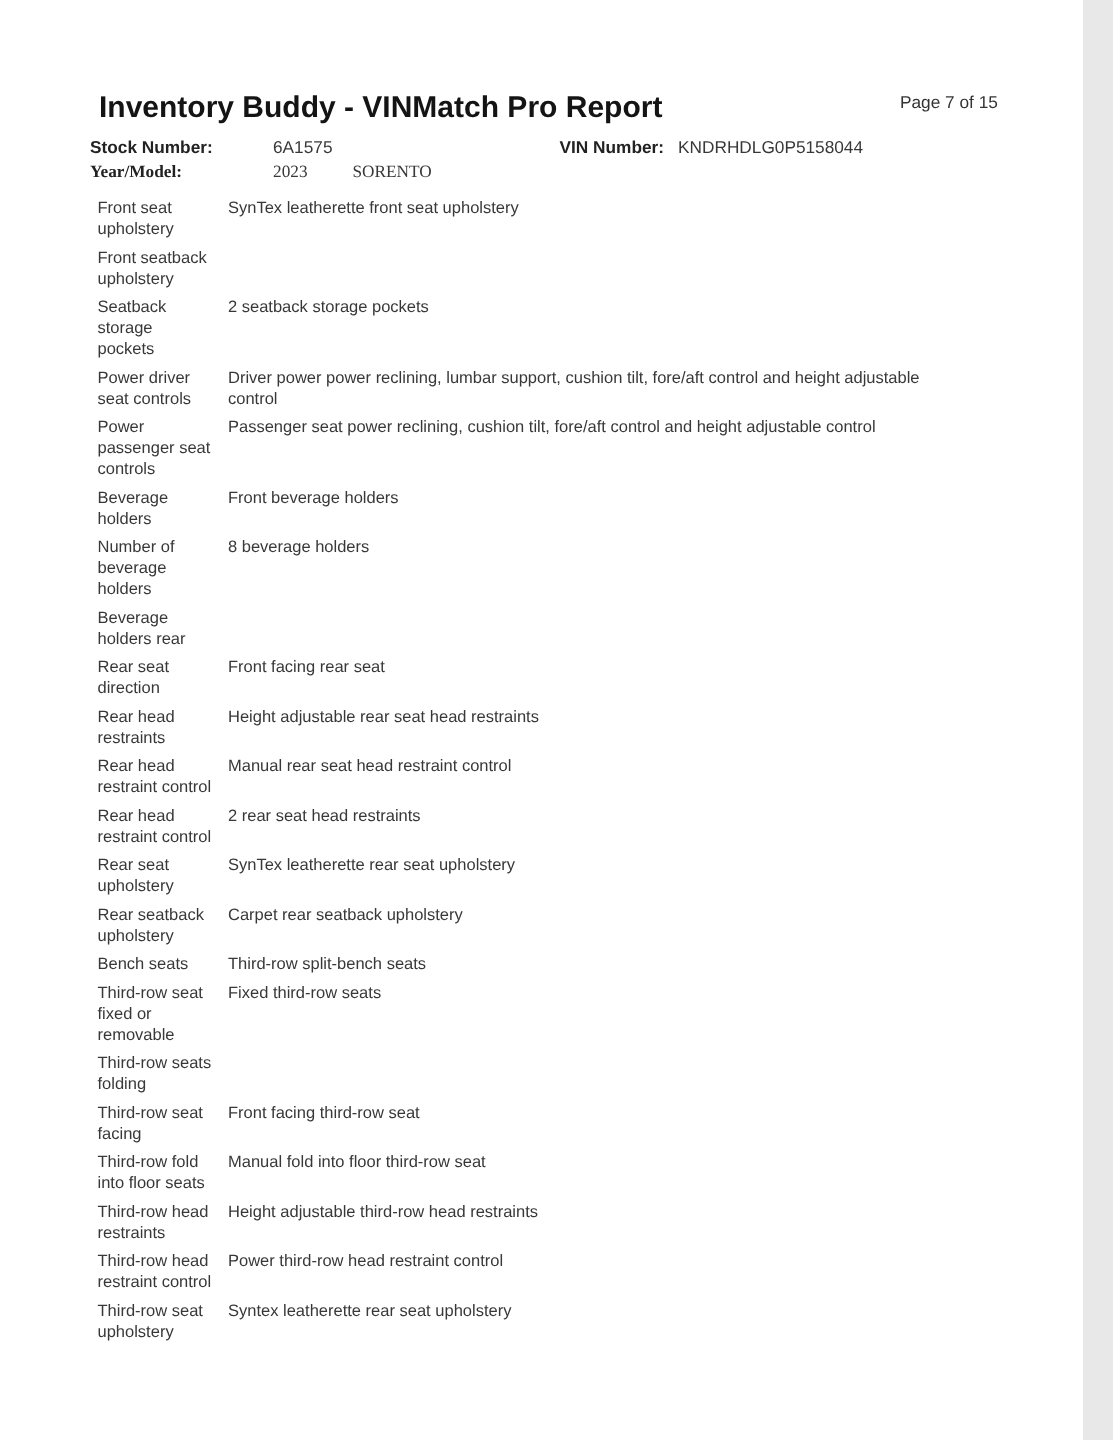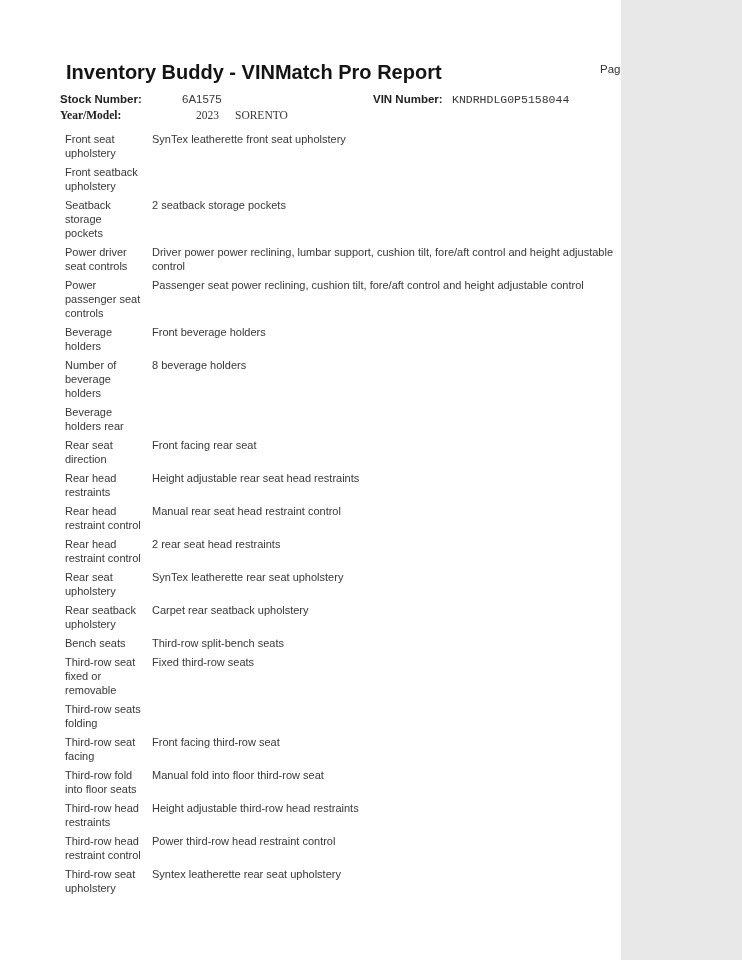--- a/index.html
+++ b/index.html
@@ -2,21 +2,21 @@
 <html><head>
 <meta charset="utf-8">
 <style>
   html, body {
     margin: 0;
     padding: 0;
     background: #e8e8e8;
   }
   .page {
     position: relative;
-    width: 621px;
+    width: 722px;
     height: 960px;
     background: #ffffff;
     overflow: hidden;
     font-family: "Liberation Sans", "DejaVu Sans", sans-serif;
     color: #383838;
   }
   .page-title {
     position: absolute;
     left: 66px;
     top: 61px;
@@ -48,22 +48,22 @@
   }
   .meta-label.right-box {
     left: 60px;
     width: 115px;
     text-align: left;
   }
   .row-1 { top: 93px; }
   .row-2 { top: 109px; font-family: Liberation Serif, serif; }
   .stock-value { left: 182px; }
   .vin-label   { left: 373px; }
-  .vin-value   { left: 452px; font-family: Liberation Mono, monospace; }
-  .year-value  { left: 196px; }
+  .vin-value   { left: 452px; }
+  .year-value  { left: 182px; }
   .model-value { left: 235px; }
 
   .features-table {
     position: absolute;
     left: 65px;
     top: 132px;
     width: 612px;
   }
   .feature-row {
     display: flex;

